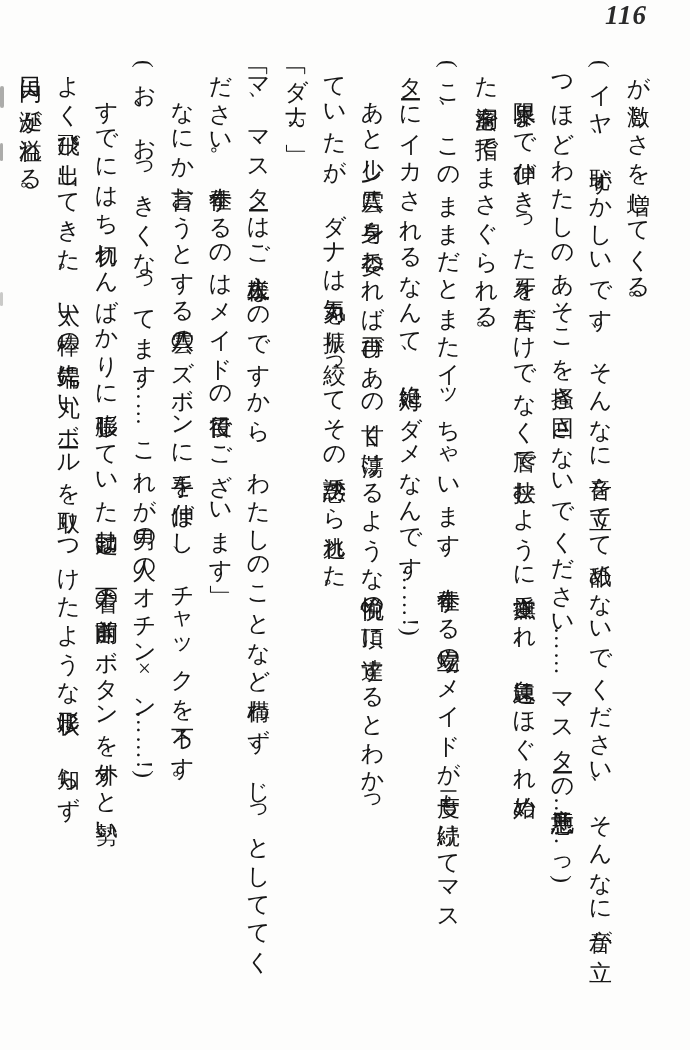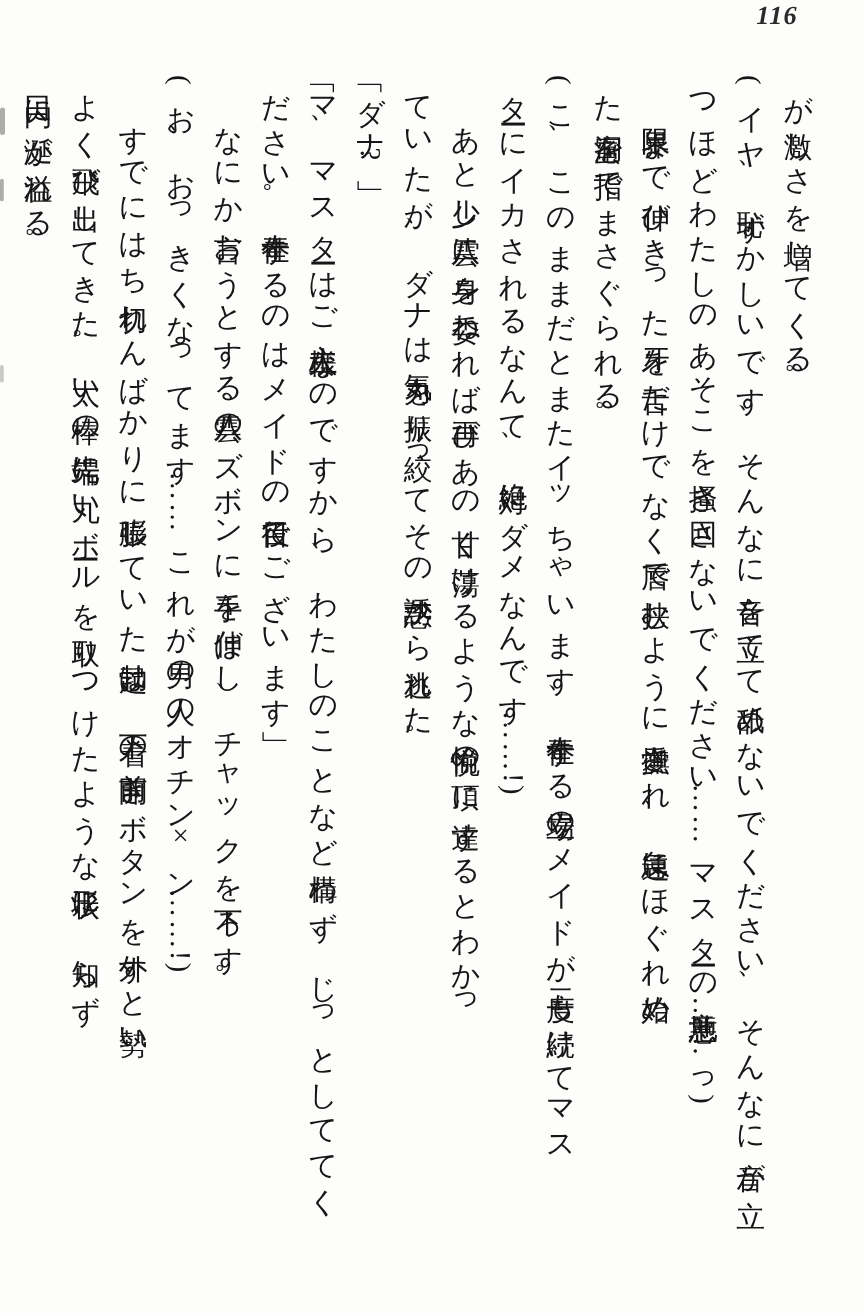--- a/index.html
+++ b/index.html
@@ -16,21 +16,21 @@
   }
   .page {
     position: absolute;
     inset: 0;
     background: #fdfdfc;
   }
   .page-number {
     position: absolute;
     top: 0px;
     left: 605px;
-    font-size: 21px;
+    font-size: 27px;
     font-style: italic;
     font-weight: bold;
     letter-spacing: 1px;
     color: #2a2a2a;
   }
   .text-area {
     position: absolute;
     top: 60px;
     right: 33px;
     width: 647px;

